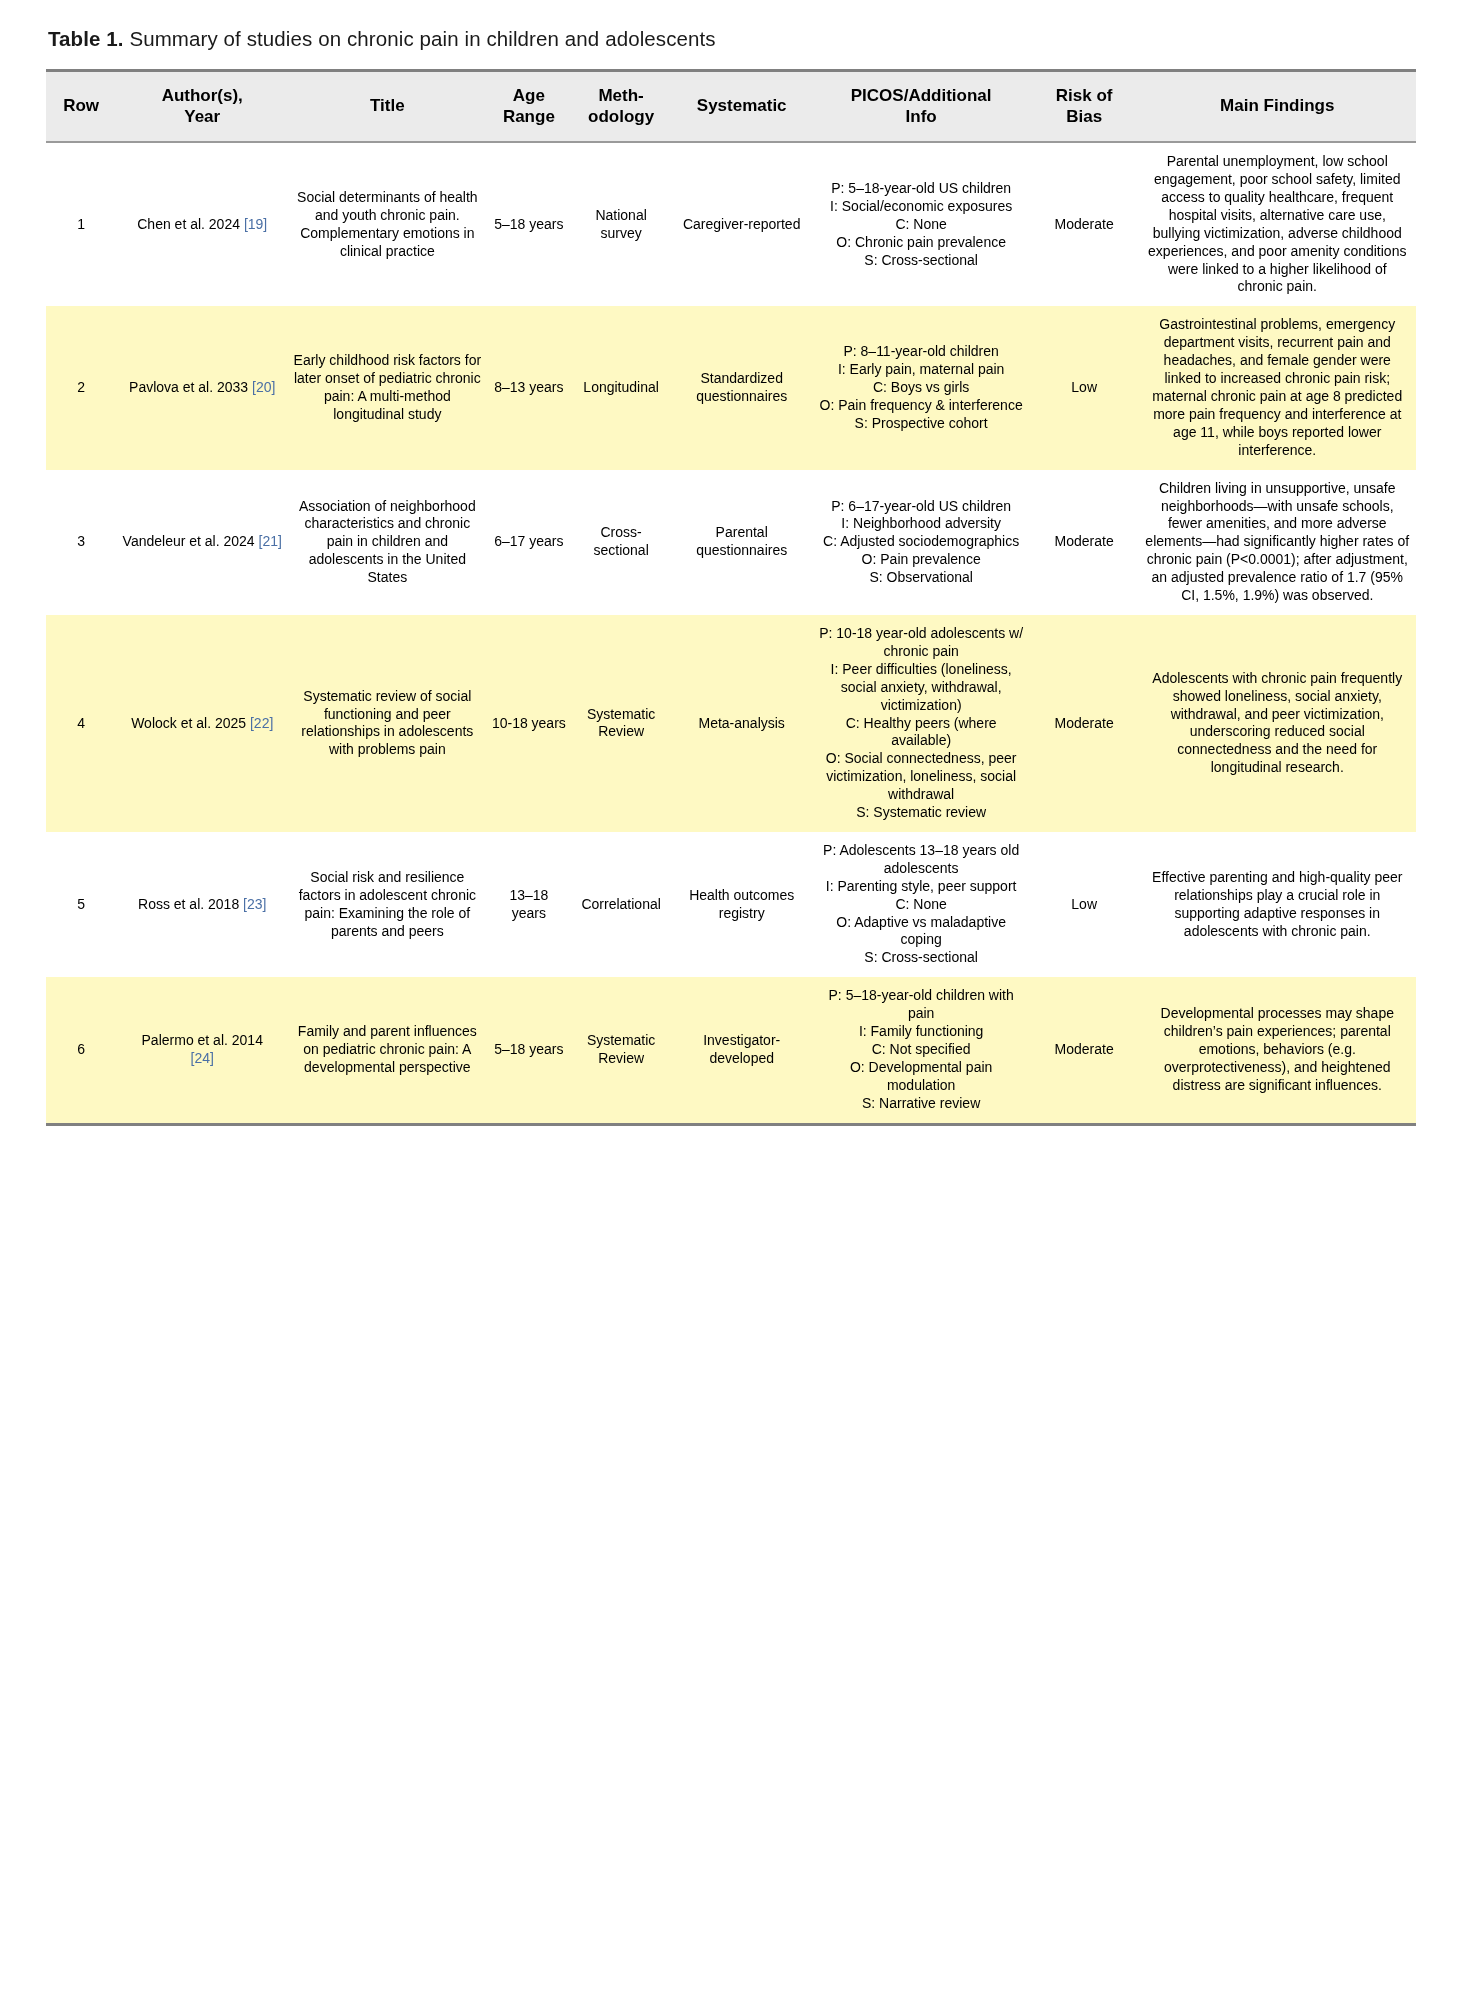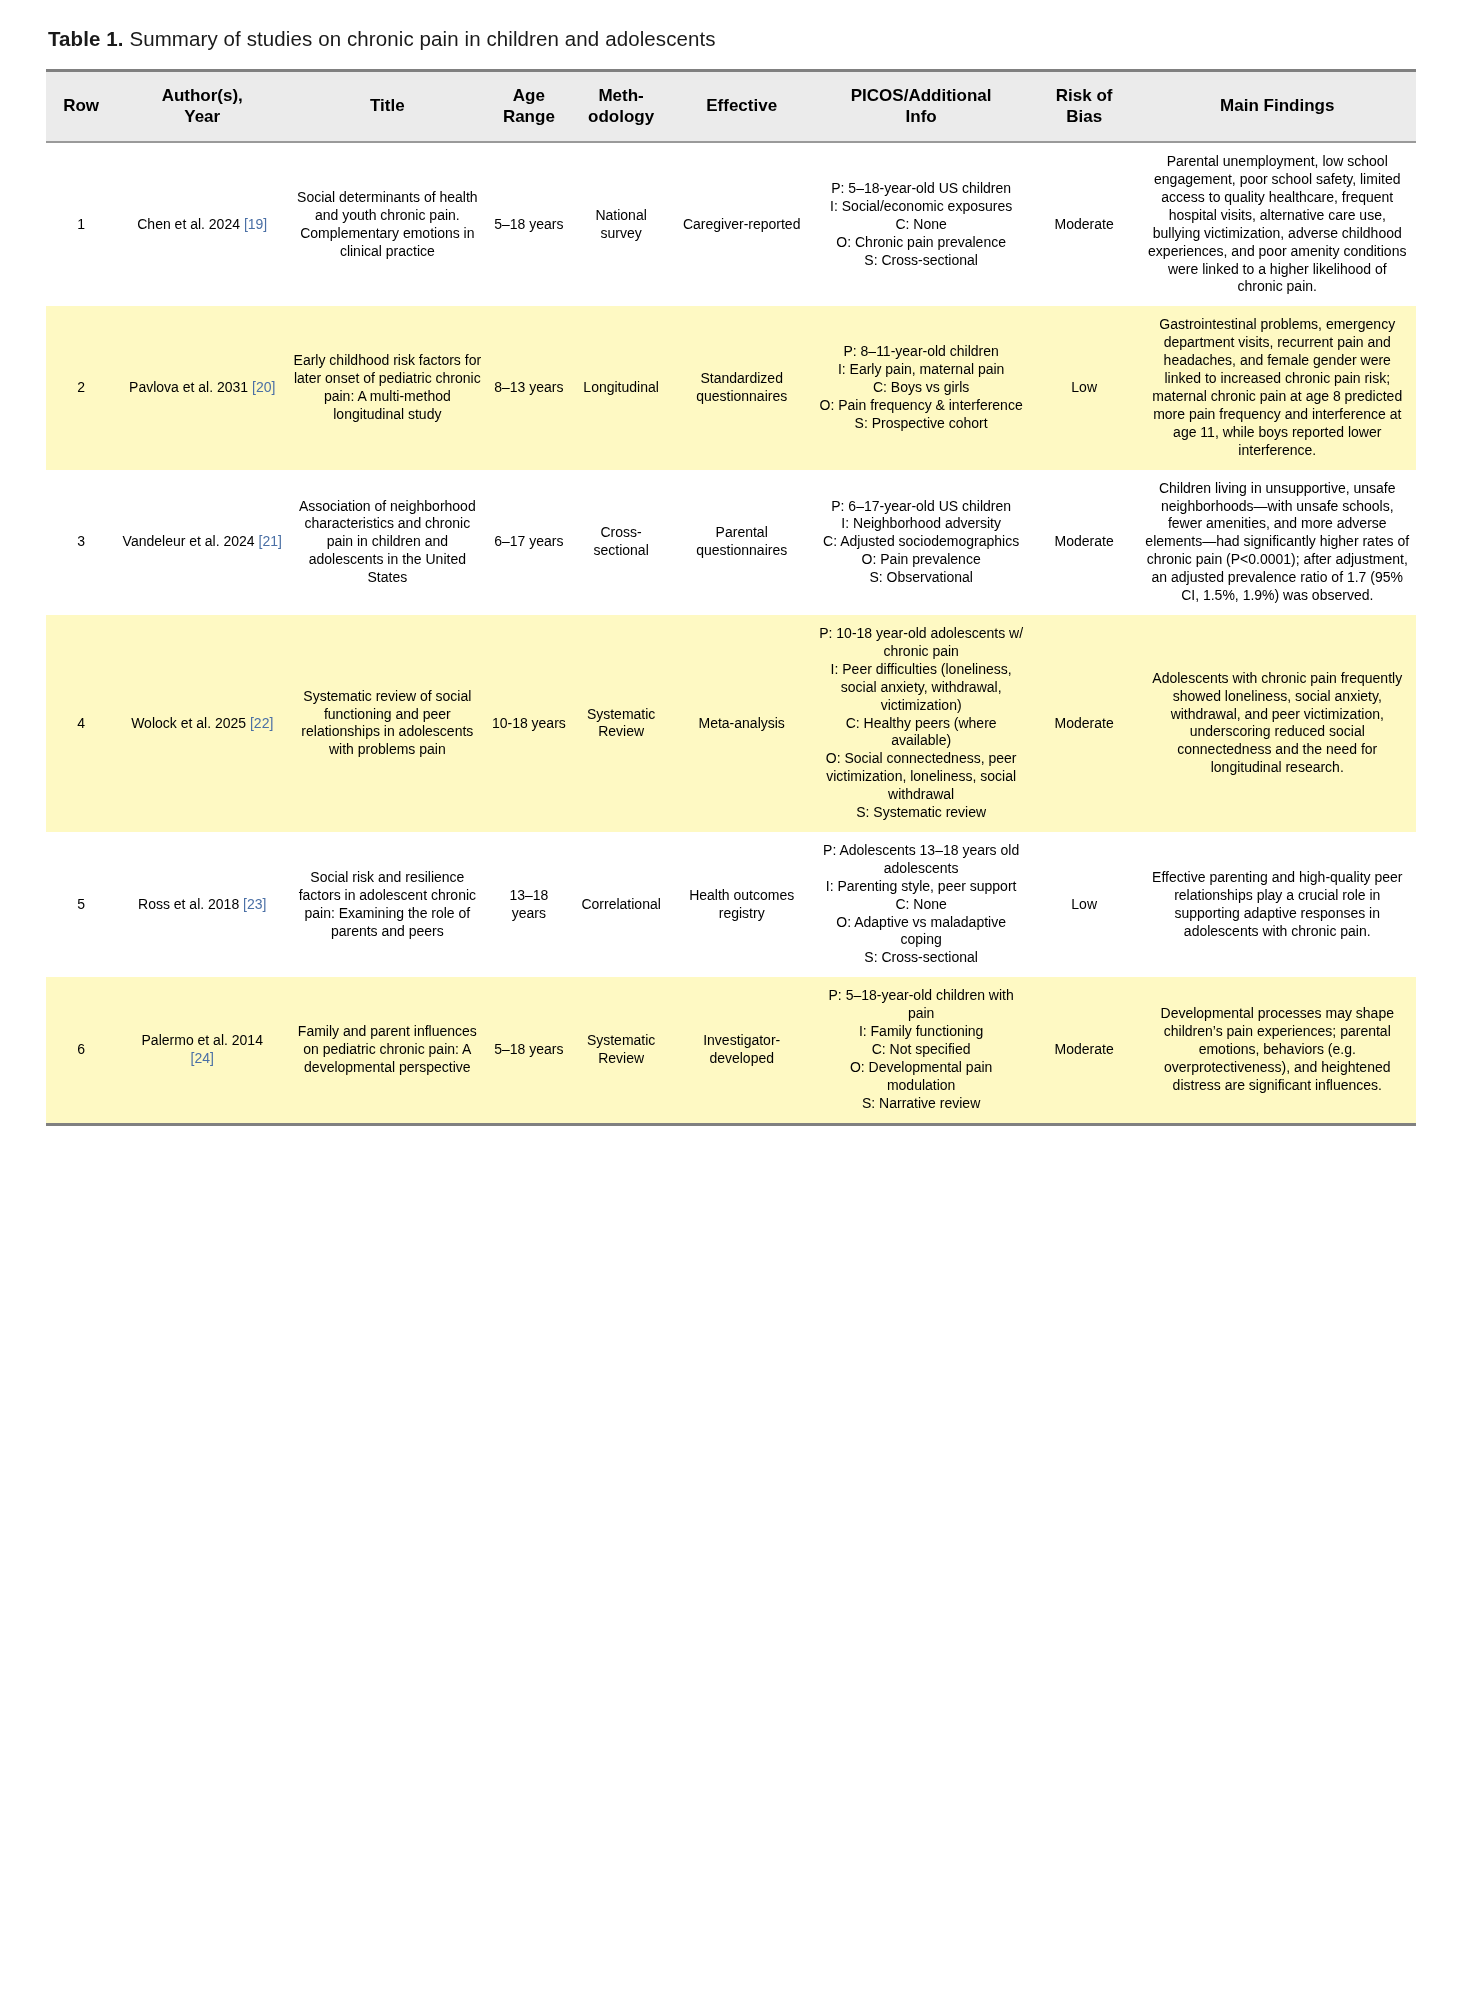--- a/index.html
+++ b/index.html
@@ -109,21 +109,21 @@
     <thead>
       <tr class="head-row">
         <th class="pre">Row</th>
         <th class="pre">Author(s),
 Year</th>
         <th class="pre">Title</th>
         <th class="pre">Age
 Range</th>
         <th class="pre">Meth-
 odology</th>
-        <th class="pre">Effective</th>
+        <th class="pre">Systematic</th>
         <th class="pre">PICOS/Additional
 Info</th>
         <th class="pre">Risk of
 Bias</th>
         <th class="pre">Main Findings</th>
       </tr>
     </thead>
     <tbody>
 
       <tr>
@@ -137,21 +137,21 @@
 I: Social/economic exposures
 C: None
 O: Chronic pain prevalence
 S: Cross-sectional</td>
         <td class="cell-risk">Moderate</td>
         <td class="cell-findings">Parental unemployment, low school engagement, poor school safety, limited access to quality healthcare, frequent hospital visits, alternative care use, bullying victimization, adverse childhood experiences, and poor amenity conditions were linked to a higher likelihood of chronic pain.</td>
       </tr>
 
       <tr class="shaded">
         <td class="cell-row">2</td>
-        <td class="cell-author"><span class="pre">Pavlova et al. 2031 </span><span class="ref">[20]</span></td>
+        <td class="cell-author"><span class="pre">Pavlova et al. 2033 </span><span class="ref">[20]</span></td>
         <td class="cell-title">Early childhood risk factors for later onset of pediatric chronic pain: A multi-method longitudinal study</td>
         <td class="cell-age">8–13 years</td>
         <td class="cell-method">Longitudinal</td>
         <td class="cell-instr">Standardized questionnaires</td>
         <td class="cell-picos pre">P: 8–11-year-old children
 I: Early pain, maternal pain
 C: Boys vs girls
 O: Pain frequency &amp; interference
 S: Prospective cohort</td>
         <td class="cell-risk">Low</td>

